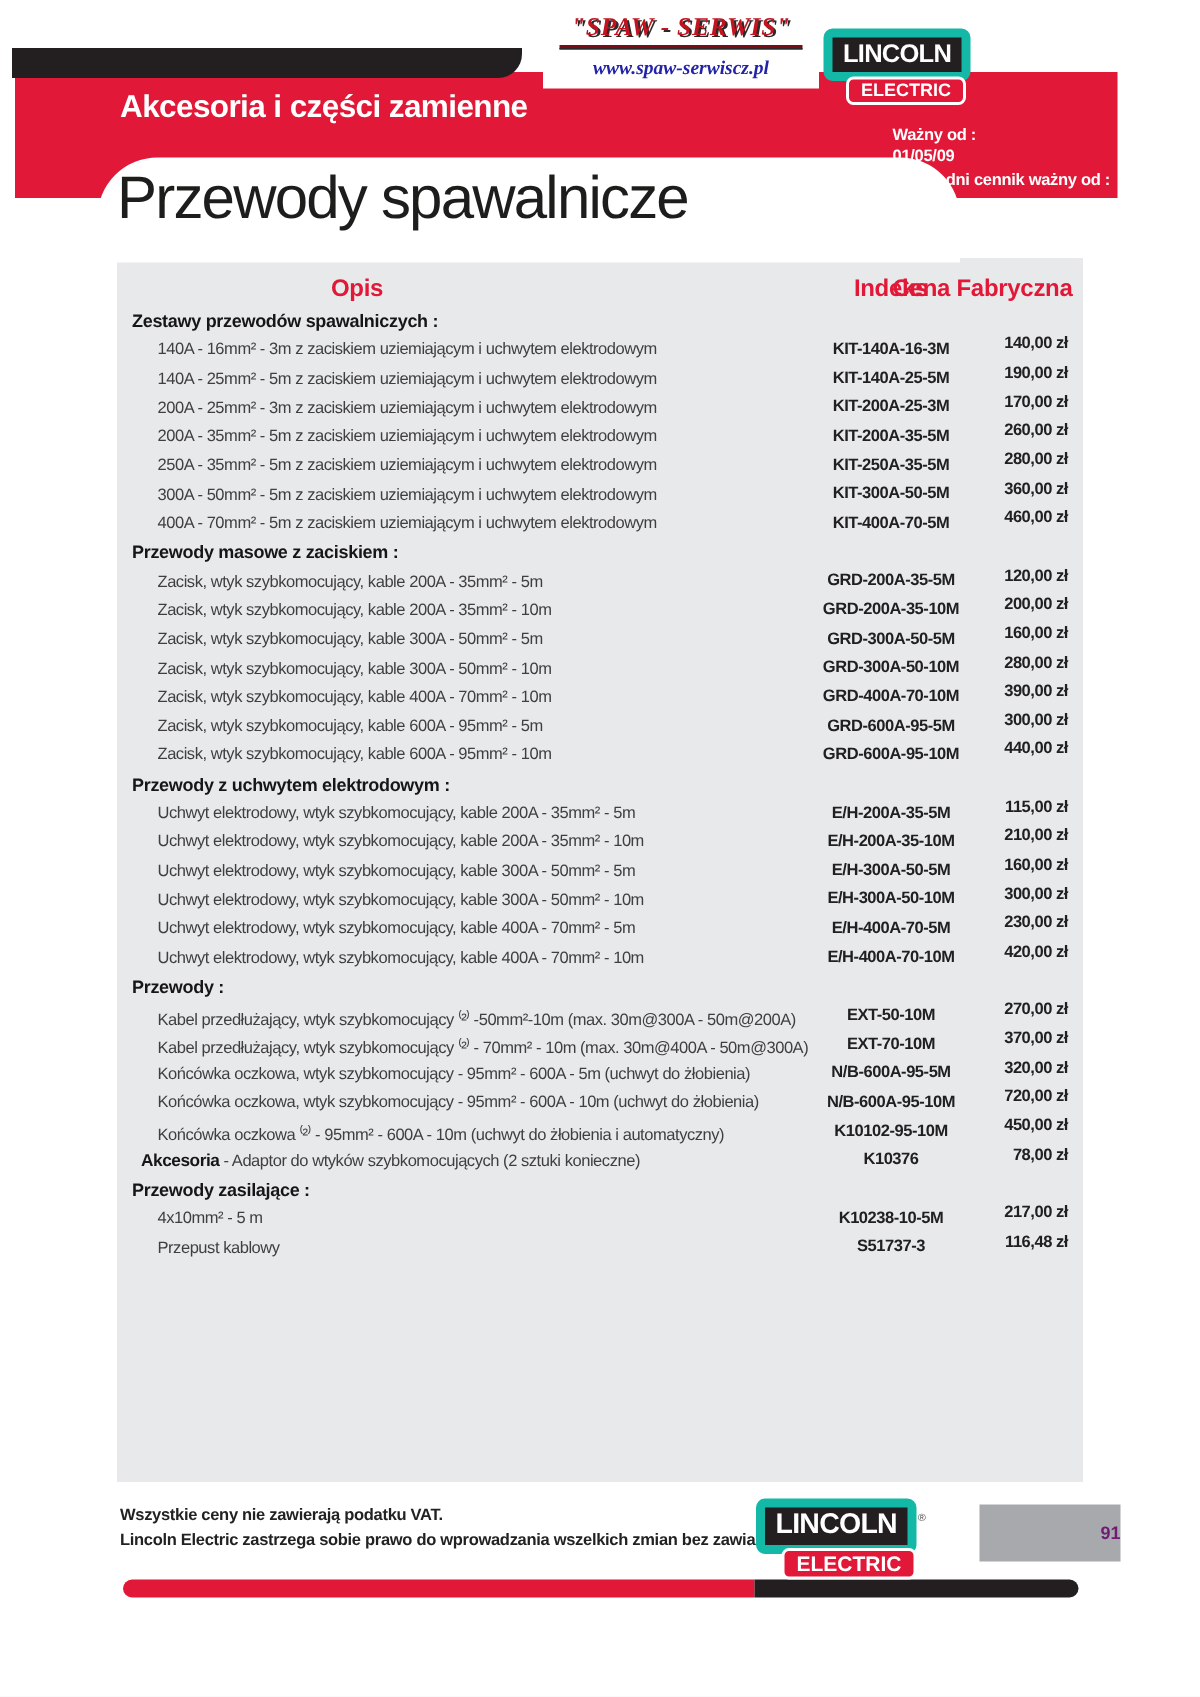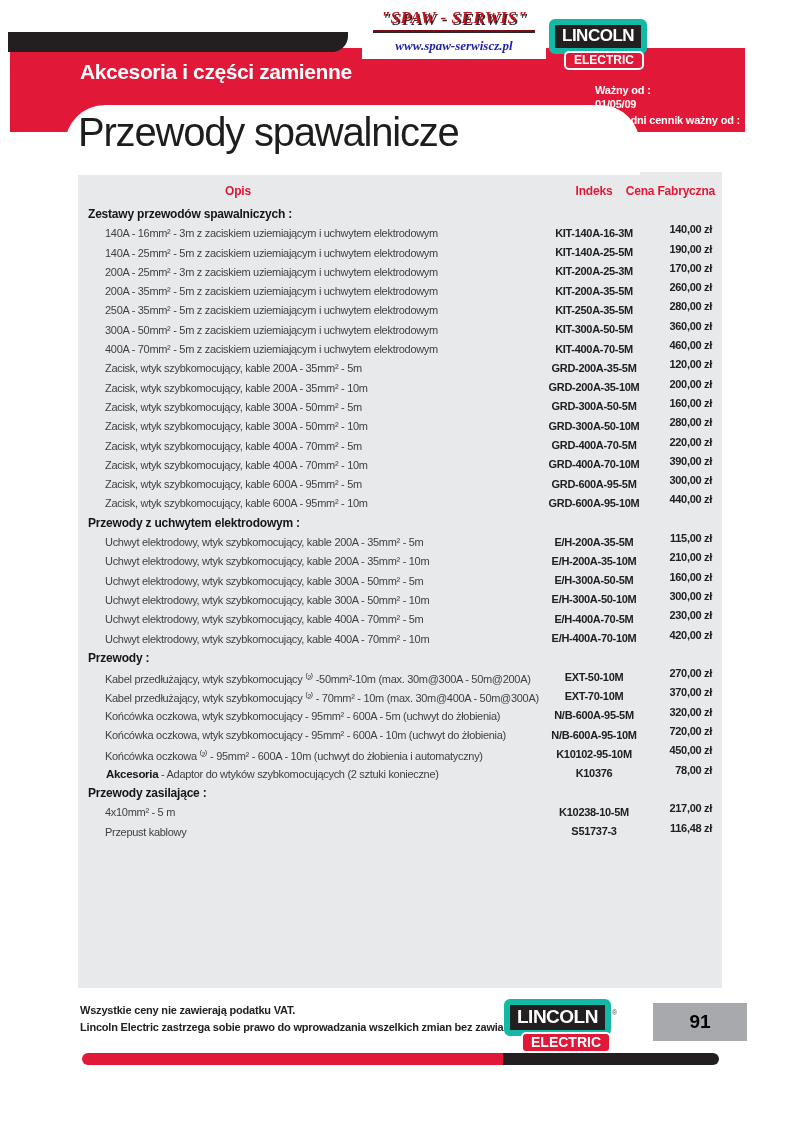--- a/index.html
+++ b/index.html
@@ -64,47 +64,47 @@
   .logo-footer .lincoln-black{font-size:19px;}
   .logo-footer .lincoln-reg{color:#444;}
   .logo-footer .lincoln-red{font-size:14px;margin-left:17px;margin-top:-4px;display:block;width:max-content;}
   
   .price-table{
     position:absolute;left:78px;top:172px;width:644px;height:816px;
     background:var(--table-bg);padding-top:9px;z-index:1;
   }
   .t-row{position:relative;height:19.3px;}
   .t-head{height:20px;margin-bottom:3px;}
-  .t-head span{color:var(--red);font-weight:bold;font-size:12px;letter-spacing:-0.2px;}
+  .t-head span{color:var(--red);font-weight:bold;font-size:16px;letter-spacing:-0.2px;}
   .col-opis{position:absolute;left:160px;transform:translateX(-50%);top:3px;}
   .col-indeks{position:absolute;left:516px;transform:translateX(-50%);top:3px;}
   .col-cena{position:absolute;right:7px;top:3px;}
   .section-row span{
     display:inline-block;padding-left:10px;padding-top:3px;
     font-weight:bold;font-size:12px;color:#161618;letter-spacing:-0.2px;
   }
   .item-row .desc{
     display:inline-block;padding-left:27px;padding-top:3.5px;
     font-size:11px;color:var(--row-text);letter-spacing:-0.3px;white-space:nowrap;
   }
-  .item-row.lead-row .desc{padding-left:28px;}
+  .item-row.lead-row .desc{padding-left:16px;}
   .item-row .desc b{font-weight:bold;color:#161618;font-size:11.5px;}
   .item-row .idx{
     position:absolute;left:516px;transform:translateX(-50%);top:3.5px;
     font-size:11px;font-weight:bold;color:var(--strong-text);letter-spacing:-0.3px;white-space:nowrap;
   }
   .item-row .price{
     position:absolute;right:10px;top:0;
     font-size:11px;font-weight:bold;color:var(--strong-text);letter-spacing:-0.3px;white-space:nowrap;
   }
   
   .footer-notes{position:absolute;left:80px;top:1002px;font-size:11px;font-weight:bold;color:#222;letter-spacing:-0.2px;line-height:17px;}
   .page-box{
     position:absolute;left:653px;top:1003px;width:94px;height:38px;background:var(--page-box);
-    color:#000000;font-size:19px;font-weight:bold;text-align:center;line-height:38px;z-index:6;
+    color:#701a75;font-size:12px;font-weight:bold;text-align:right;line-height:38px;z-index:6;
   }
   .bottom-bar-red{position:absolute;left:82px;top:1053px;width:421px;height:12px;background:var(--red);border-radius:6px 0 0 6px;}
   .bottom-bar-black{position:absolute;left:503px;top:1053px;width:216px;height:12px;background:var(--dark);border-radius:0 6px 6px 0;}
 </style>
 </head>
 <body>
 
 <div class="red-band"></div>
 <div class="black-bar"></div>
 <div class="white-overlay"></div>
@@ -140,25 +140,25 @@
   </div>
   <div id="table-body">
       <div class="t-row section-row"><span>Zestawy przewodów spawalniczych :</span></div>
       <div class="item-row t-row"><span class="desc">140A - 16mm² - 3m z zaciskiem uziemiającym i uchwytem elektrodowym</span><span class="idx">KIT-140A-16-3M</span><span class="price">140,00 zł</span></div>
       <div class="item-row t-row"><span class="desc">140A - 25mm² - 5m z zaciskiem uziemiającym i uchwytem elektrodowym</span><span class="idx">KIT-140A-25-5M</span><span class="price">190,00 zł</span></div>
       <div class="item-row t-row"><span class="desc">200A - 25mm² - 3m z zaciskiem uziemiającym i uchwytem elektrodowym</span><span class="idx">KIT-200A-25-3M</span><span class="price">170,00 zł</span></div>
       <div class="item-row t-row"><span class="desc">200A - 35mm² - 5m z zaciskiem uziemiającym i uchwytem elektrodowym</span><span class="idx">KIT-200A-35-5M</span><span class="price">260,00 zł</span></div>
       <div class="item-row t-row"><span class="desc">250A - 35mm² - 5m z zaciskiem uziemiającym i uchwytem elektrodowym</span><span class="idx">KIT-250A-35-5M</span><span class="price">280,00 zł</span></div>
       <div class="item-row t-row"><span class="desc">300A - 50mm² - 5m z zaciskiem uziemiającym i uchwytem elektrodowym</span><span class="idx">KIT-300A-50-5M</span><span class="price">360,00 zł</span></div>
       <div class="item-row t-row"><span class="desc">400A - 70mm² - 5m z zaciskiem uziemiającym i uchwytem elektrodowym</span><span class="idx">KIT-400A-70-5M</span><span class="price">460,00 zł</span></div>
+      <div class="t-row section-row"><span>Przewody masowe z zaciskiem :</span></div>
       <div class="item-row t-row"><span class="desc">Zacisk, wtyk szybkomocujący, kable 200A - 35mm² - 5m</span><span class="idx">GRD-200A-35-5M</span><span class="price">120,00 zł</span></div>
       <div class="item-row t-row"><span class="desc">Zacisk, wtyk szybkomocujący, kable 200A - 35mm² - 10m</span><span class="idx">GRD-200A-35-10M</span><span class="price">200,00 zł</span></div>
       <div class="item-row t-row"><span class="desc">Zacisk, wtyk szybkomocujący, kable 300A - 50mm² - 5m</span><span class="idx">GRD-300A-50-5M</span><span class="price">160,00 zł</span></div>
       <div class="item-row t-row"><span class="desc">Zacisk, wtyk szybkomocujący, kable 300A - 50mm² - 10m</span><span class="idx">GRD-300A-50-10M</span><span class="price">280,00 zł</span></div>
-      <div class="item-row t-row"><span class="desc">Zacisk, wtyk szybkomocujący, kable 400A - 70mm² - 5m</span><span class="idx">GRD-400A-70-5M</span><span class="price">220,00 zł</span></div>
       <div class="item-row t-row"><span class="desc">Zacisk, wtyk szybkomocujący, kable 400A - 70mm² - 10m</span><span class="idx">GRD-400A-70-10M</span><span class="price">390,00 zł</span></div>
       <div class="item-row t-row"><span class="desc">Zacisk, wtyk szybkomocujący, kable 600A - 95mm² - 5m</span><span class="idx">GRD-600A-95-5M</span><span class="price">300,00 zł</span></div>
       <div class="item-row t-row"><span class="desc">Zacisk, wtyk szybkomocujący, kable 600A - 95mm² - 10m</span><span class="idx">GRD-600A-95-10M</span><span class="price">440,00 zł</span></div>
       <div class="t-row section-row"><span>Przewody z uchwytem elektrodowym :</span></div>
       <div class="item-row t-row"><span class="desc">Uchwyt elektrodowy, wtyk szybkomocujący, kable 200A - 35mm² - 5m</span><span class="idx">E/H-200A-35-5M</span><span class="price">115,00 zł</span></div>
       <div class="item-row t-row"><span class="desc">Uchwyt elektrodowy, wtyk szybkomocujący, kable 200A - 35mm² - 10m</span><span class="idx">E/H-200A-35-10M</span><span class="price">210,00 zł</span></div>
       <div class="item-row t-row"><span class="desc">Uchwyt elektrodowy, wtyk szybkomocujący, kable 300A - 50mm² - 5m</span><span class="idx">E/H-300A-50-5M</span><span class="price">160,00 zł</span></div>
       <div class="item-row t-row"><span class="desc">Uchwyt elektrodowy, wtyk szybkomocujący, kable 300A - 50mm² - 10m</span><span class="idx">E/H-300A-50-10M</span><span class="price">300,00 zł</span></div>
       <div class="item-row t-row"><span class="desc">Uchwyt elektrodowy, wtyk szybkomocujący, kable 400A - 70mm² - 5m</span><span class="idx">E/H-400A-70-5M</span><span class="price">230,00 zł</span></div>
       <div class="item-row t-row"><span class="desc">Uchwyt elektrodowy, wtyk szybkomocujący, kable 400A - 70mm² - 10m</span><span class="idx">E/H-400A-70-10M</span><span class="price">420,00 zł</span></div>

